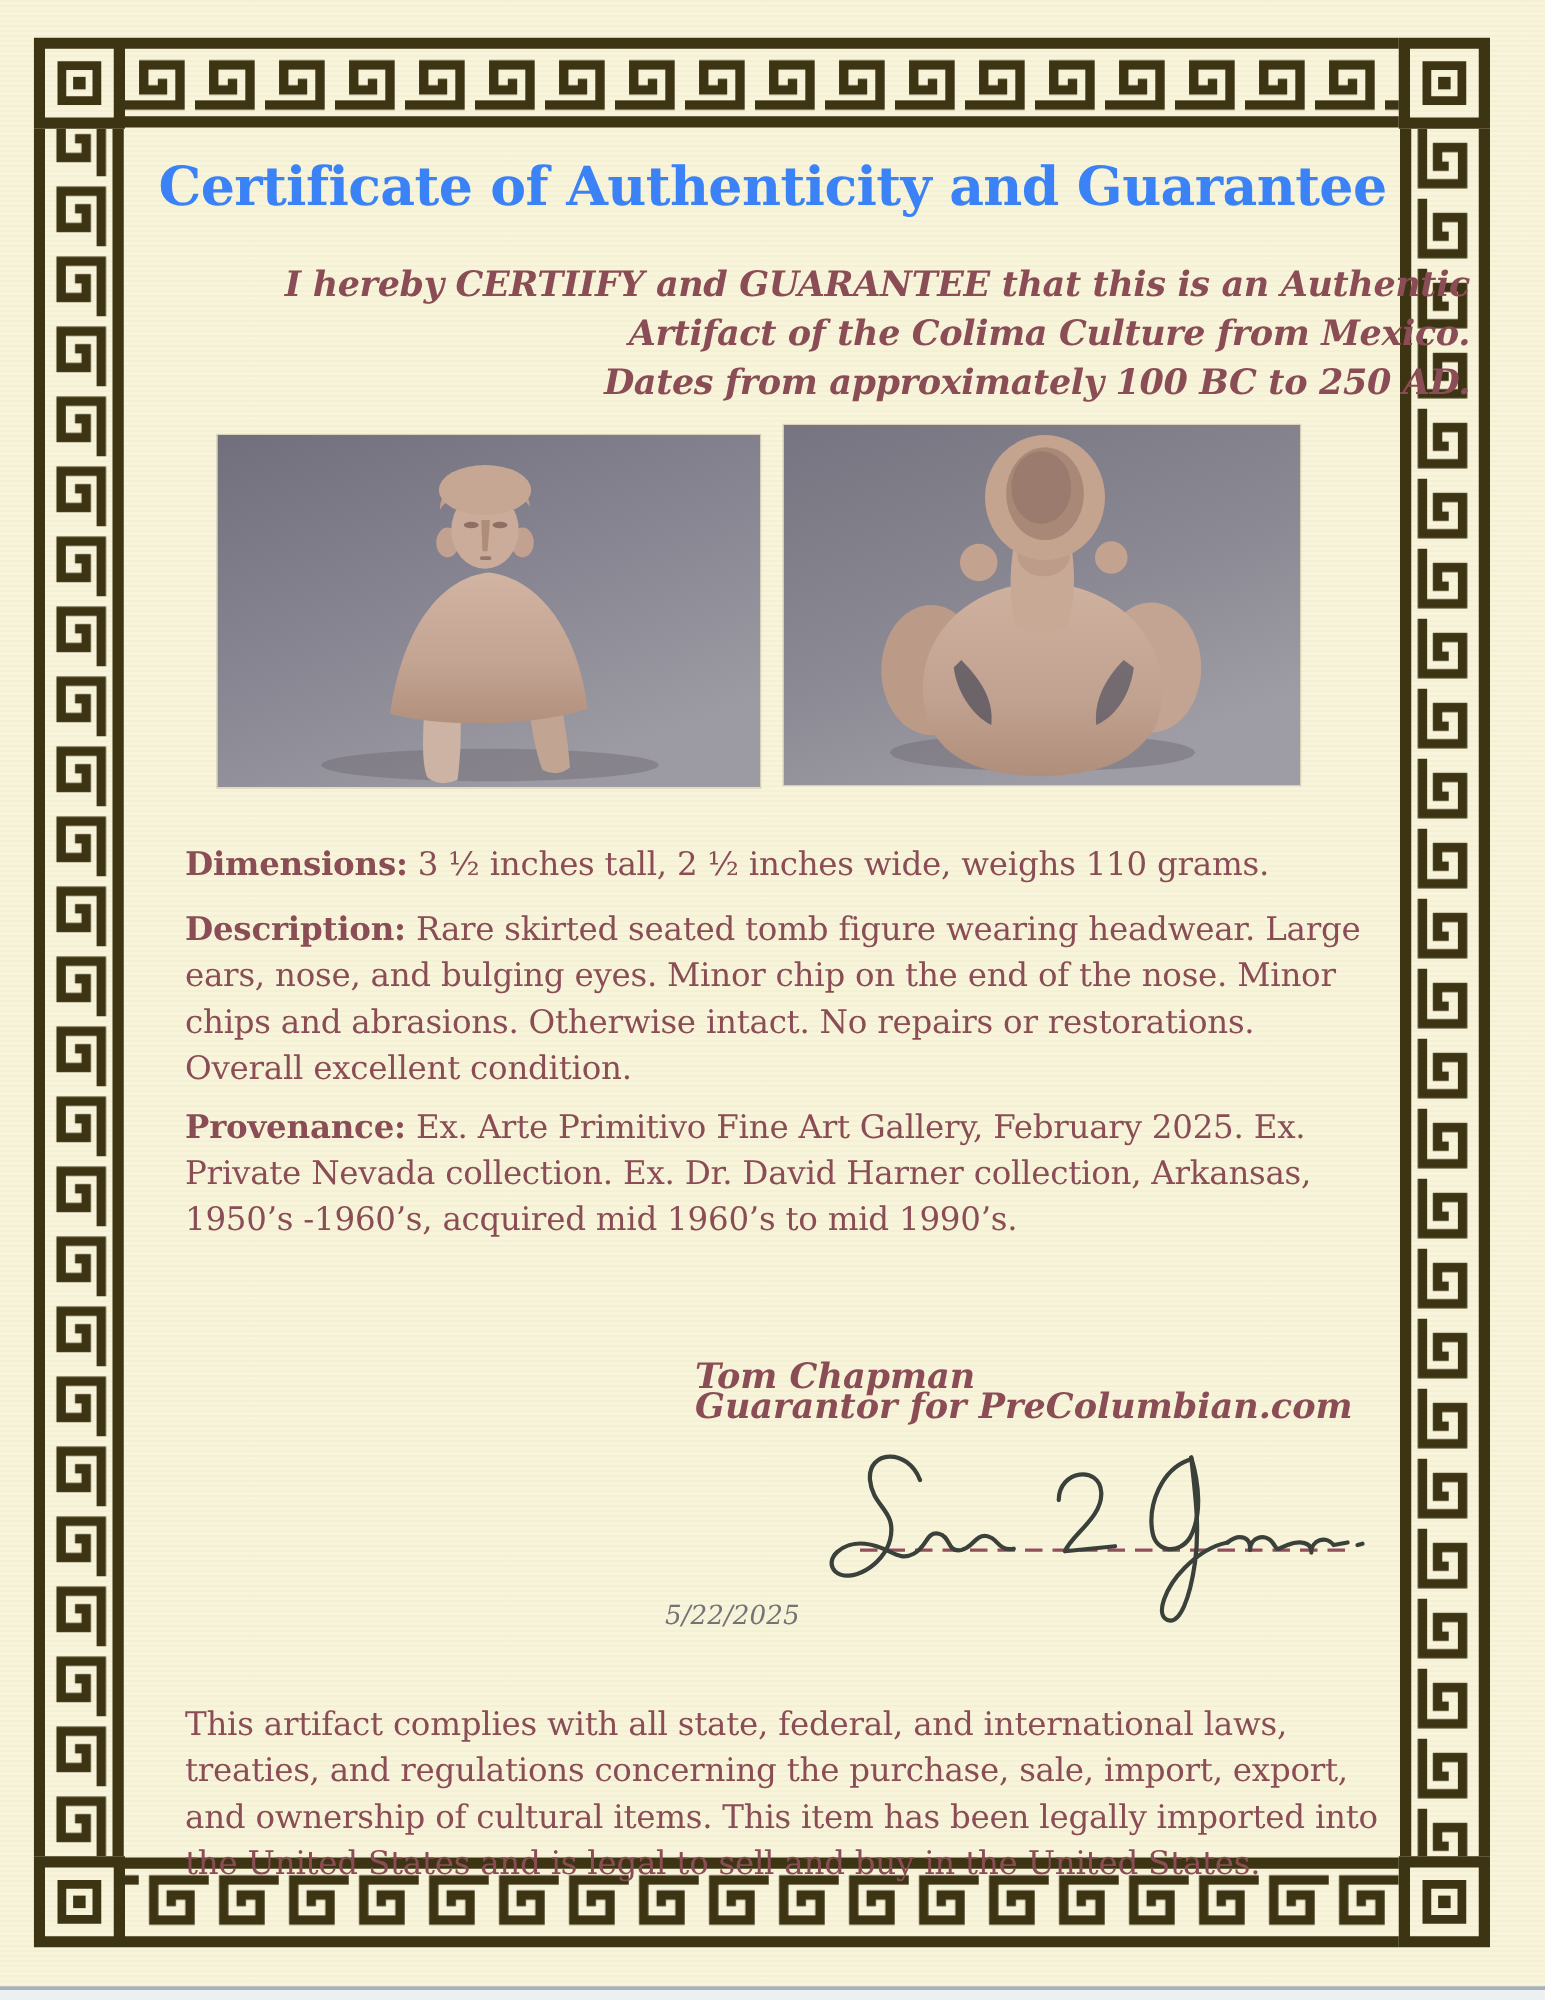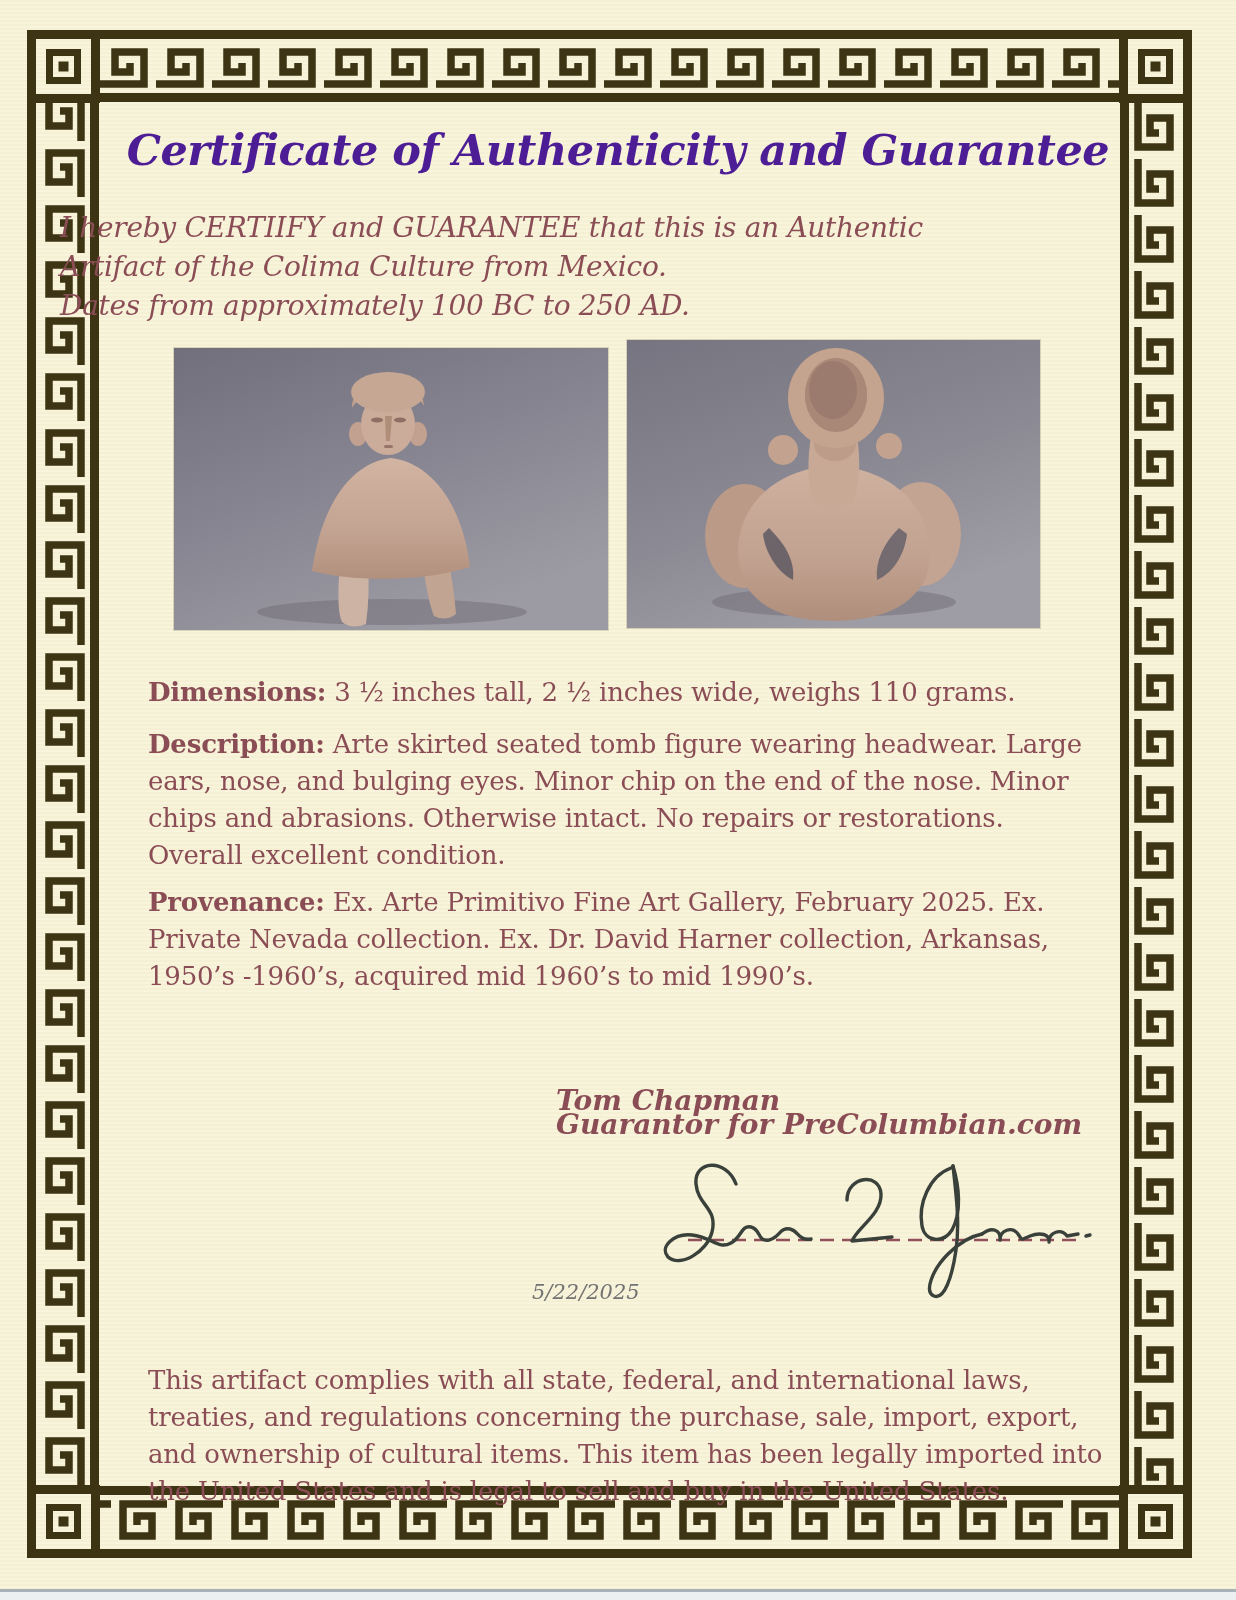--- a/index.html
+++ b/index.html
@@ -9,24 +9,24 @@
          background:#f8f4da;}
   .paper::after{content:"";position:absolute;inset:0;pointer-events:none;
          background:repeating-linear-gradient(180deg,
            rgba(216,205,160,0.10) 0 2px, rgba(255,255,255,0.06) 2px 4px);}
   .scan-edge-line{position:absolute;left:0;top:1589px;width:1236px;height:3px;
          background:#a8b2b8;}
   .scan-edge-bottom{position:absolute;left:0;top:1592px;width:1236px;height:8px;
          background:#edf0f0;}
   .frame{position:absolute;left:27px;top:30px;width:1165px;height:1528px;}
   .title{position:absolute;left:60px;top:124px;width:1116px;text-align:center;
-         font-style:italic;font-weight:bold;font-size:43px;line-height:52px;
-         color:#4c1d95;letter-spacing:-0.5px;}
-  .statement{position:absolute;left:60px;top:208px;width:1116px;text-align:left;
-         font-style:italic;font-weight:normal;font-size:28px;line-height:39px;
+         font-weight:bold;font-size:43px;line-height:52px;
+         color:#3b82f6;letter-spacing:-0.5px;}
+  .statement{position:absolute;left:60px;top:208px;width:1116px;text-align:right;
+         font-style:italic;font-weight:bold;font-size:28px;line-height:39px;
          color:#8b4d55;white-space:pre-line;letter-spacing:-0.3px;}
   .photo{position:absolute;box-shadow:0 0 0 1px rgba(120,110,80,0.25);}
   .photo-left{left:174px;top:348px;width:434px;height:282px;}
   .photo-right{left:627px;top:340px;width:413px;height:288px;}
   .para{position:absolute;left:148px;width:960px;color:#8b4d55;
         font-size:26px;line-height:37px;
         white-space:pre-line;letter-spacing:-0.2px;}
   .lbl{font-weight:bold;}
   .dimensions{top:648px;}
   .description{top:700px;}
@@ -147,21 +147,21 @@
   <circle cx="262" cy="106" r="13" fill="#c3a38f"></circle>
   <ellipse cx="208" cy="104" rx="21" ry="17" fill="#bd9c89"></ellipse>
   <ellipse cx="209" cy="58" rx="48" ry="50" fill="#c4a38f"></ellipse>
   <ellipse cx="209" cy="55" rx="31" ry="37" fill="#a5847490"></ellipse>
   <ellipse cx="209" cy="55" rx="31" ry="37" fill="#a98878"></ellipse>
   <ellipse cx="206" cy="50" rx="24" ry="29" fill="#9b7b6d"></ellipse>
 </svg>
 
 <p class="para dimensions"><span class="lbl">Dimensions:</span> <span>3 ½ inches tall, 2 ½ inches wide, weighs 110 grams.</span></p>
 
-<p class="para description"><span class="lbl">Description:</span> <span>Arte skirted seated tomb figure wearing headwear. Large
+<p class="para description"><span class="lbl">Description:</span> <span>Rare skirted seated tomb figure wearing headwear. Large
 ears, nose, and bulging eyes. Minor chip on the end of the nose. Minor
 chips and abrasions. Otherwise intact. No repairs or restorations.
 Overall excellent condition.</span></p>
 
 <p class="para provenance"><span class="lbl">Provenance:</span> <span>Ex. Arte Primitivo Fine Art Gallery, February 2025. Ex.
 Private Nevada collection. Ex. Dr. David Harner collection, Arkansas,
 1950’s -1960’s, acquired mid 1960’s to mid 1990’s.</span></p>
 
 <div class="guarantor-name">Tom Chapman</div>
 <div class="guarantor-role">Guarantor for PreColumbian.com</div>

